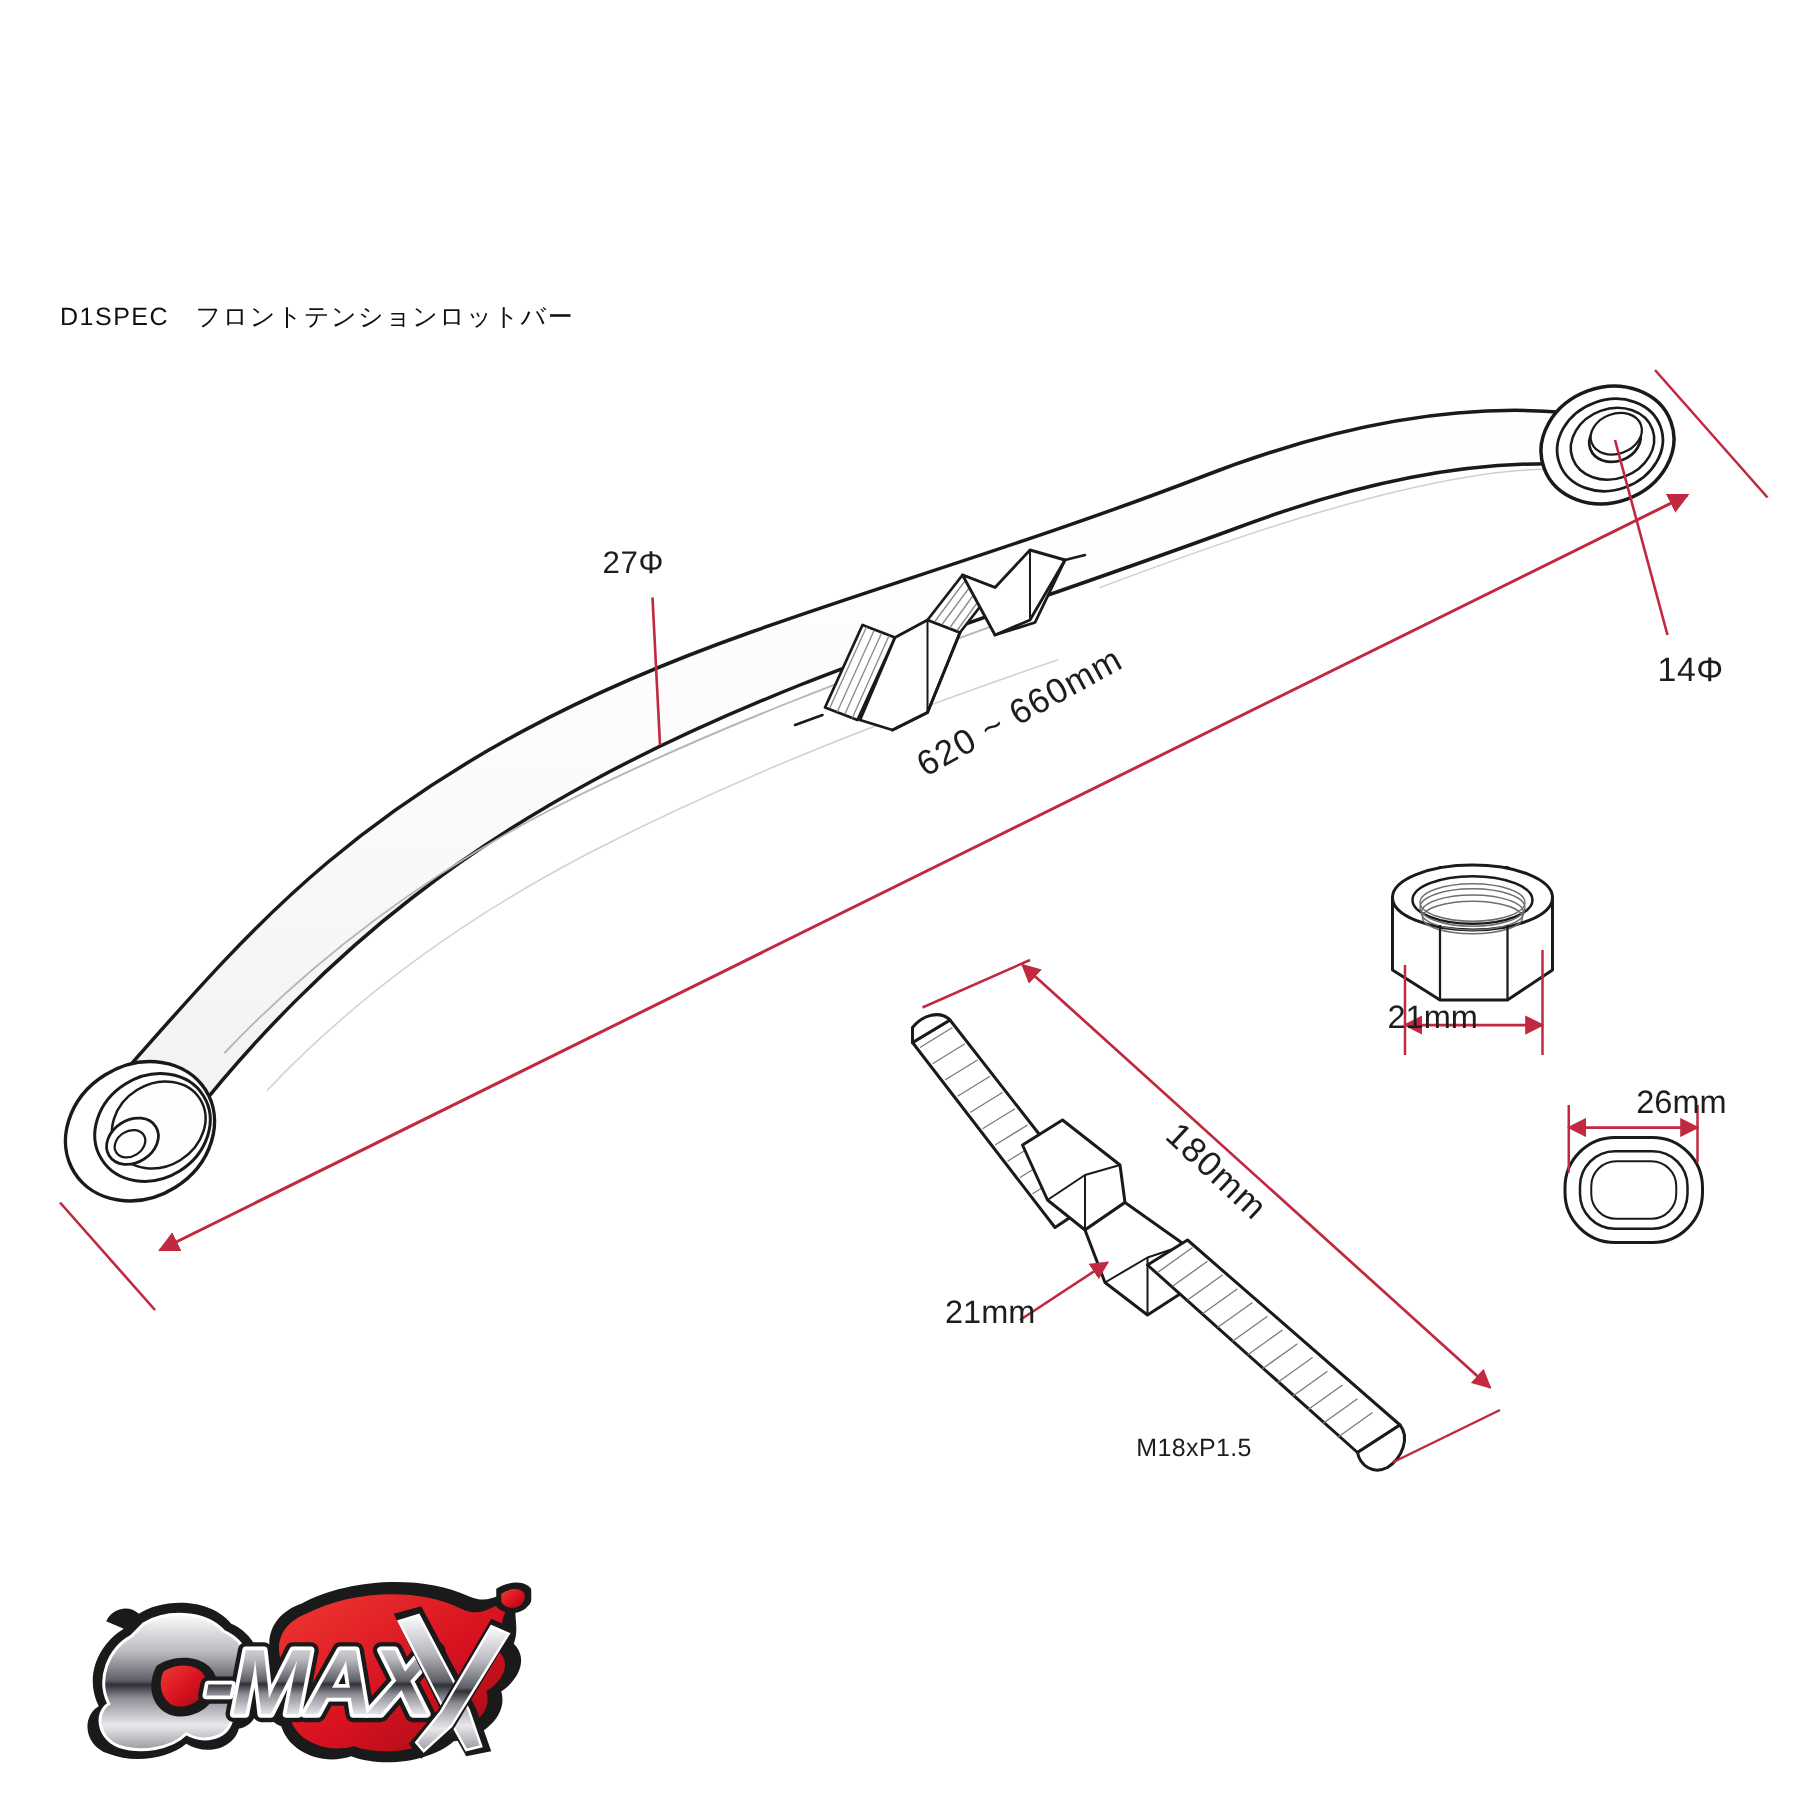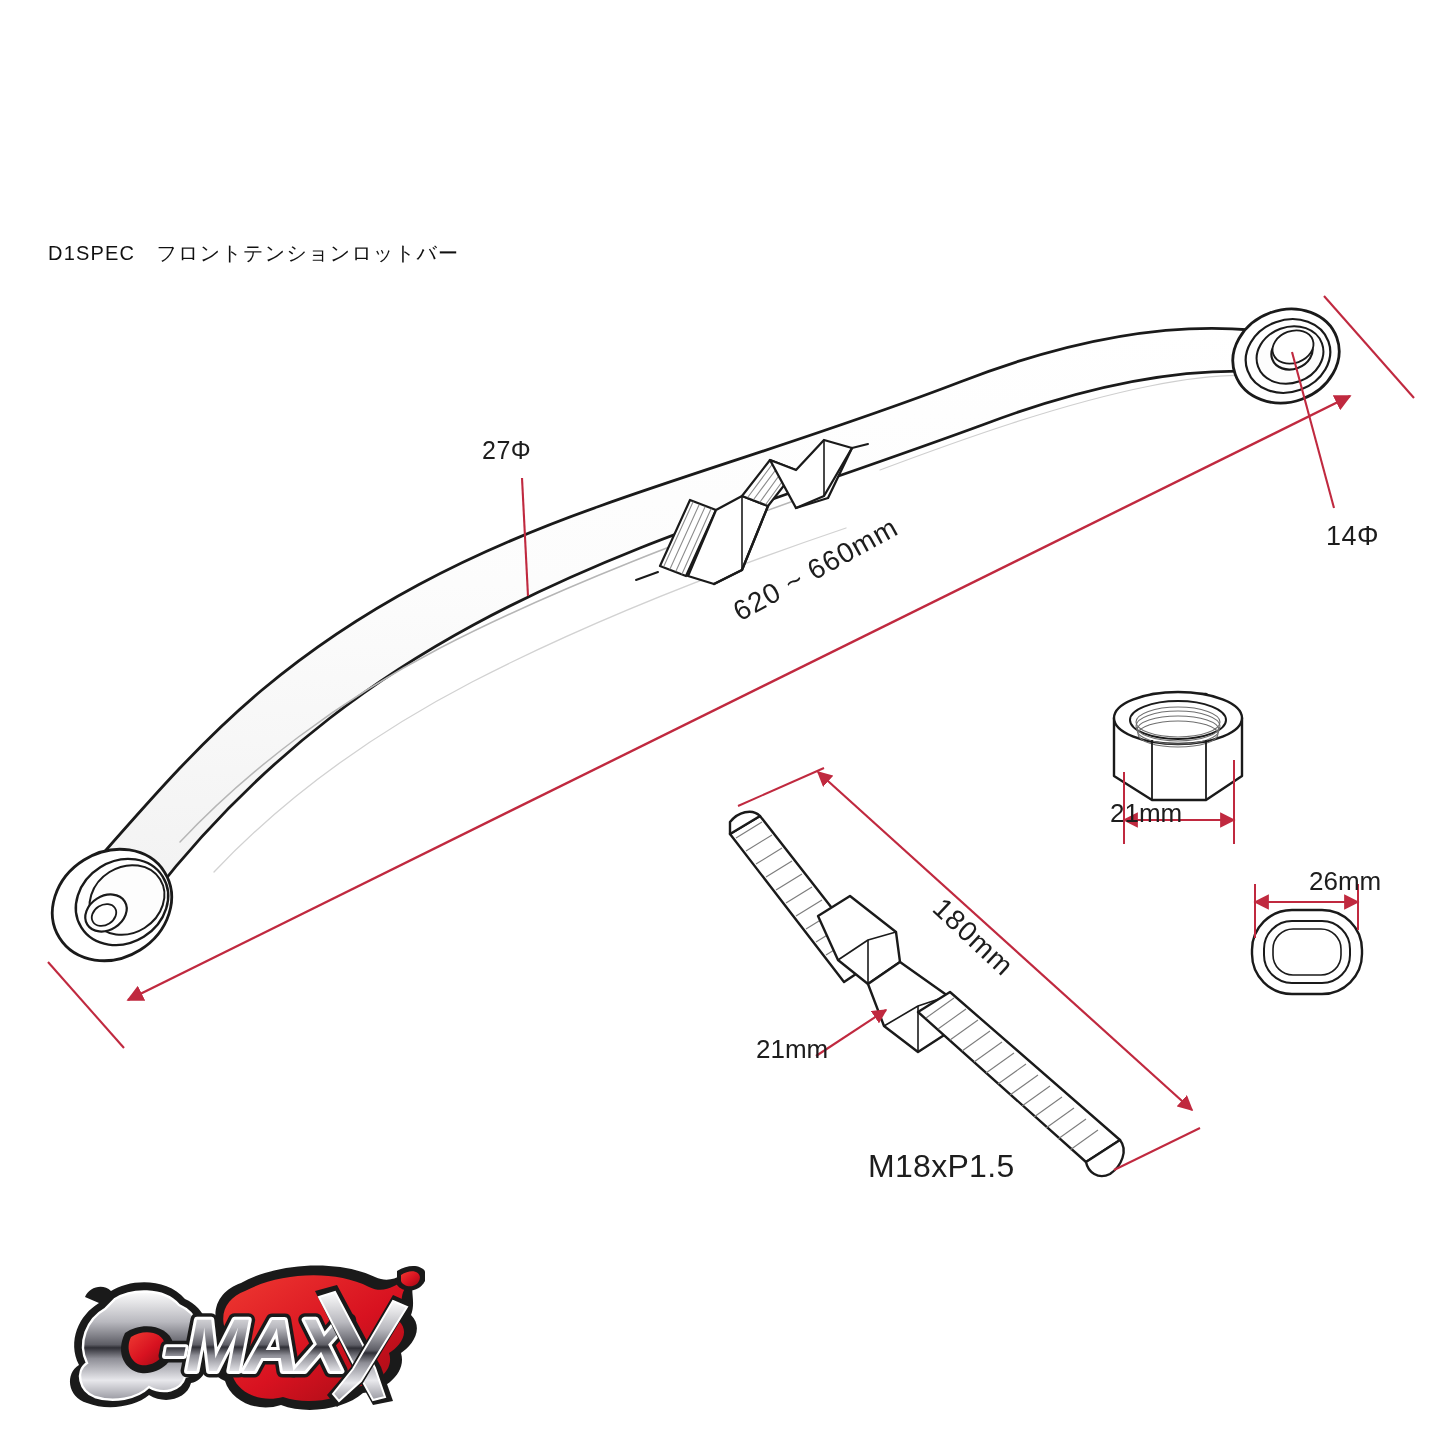--- a/index.html
+++ b/index.html
@@ -14,21 +14,21 @@
 
   #lbl-27   {left:482px; top:436px; font-size:25px;letter-spacing:.5px;}
   #lbl-14   {left:1312px;top:521px; font-size:27px;letter-spacing:.5px;margin-left:14px;}
   #lbl-620  {left:728px; top:600px; font-size:28px;letter-spacing:1px;
              transform:rotate(-29deg);transform-origin:left top;}
   #lbl-21nut{left:1110px;top:798px; font-size:26px;}
   #lbl-26   {left:1309px;top:866px; font-size:26px;}
   #lbl-180  {left:948px; top:892px; font-size:28px;letter-spacing:1px;
              transform:rotate(43deg);transform-origin:left top;}
   #lbl-21rod{left:756px; top:1034px;font-size:26px;}
-  #lbl-m18  {left:868px; top:1148px;font-size:32px;letter-spacing:.3px;text-align:center;}
+  #lbl-m18  {left:909px; top:1148px;font-size:20px;letter-spacing:.3px;text-align:center;}
 
   svg.art{position:absolute;left:0;top:0;width:1445px;height:1445px;}
   #logo{position:absolute;left:45px;top:1255px;width:380px;height:175px;}
 </style>
 </head>
 <body>
 
 <div id="page">
 
   <div id="title">D1SPEC　フロントテンションロットバー</div>

